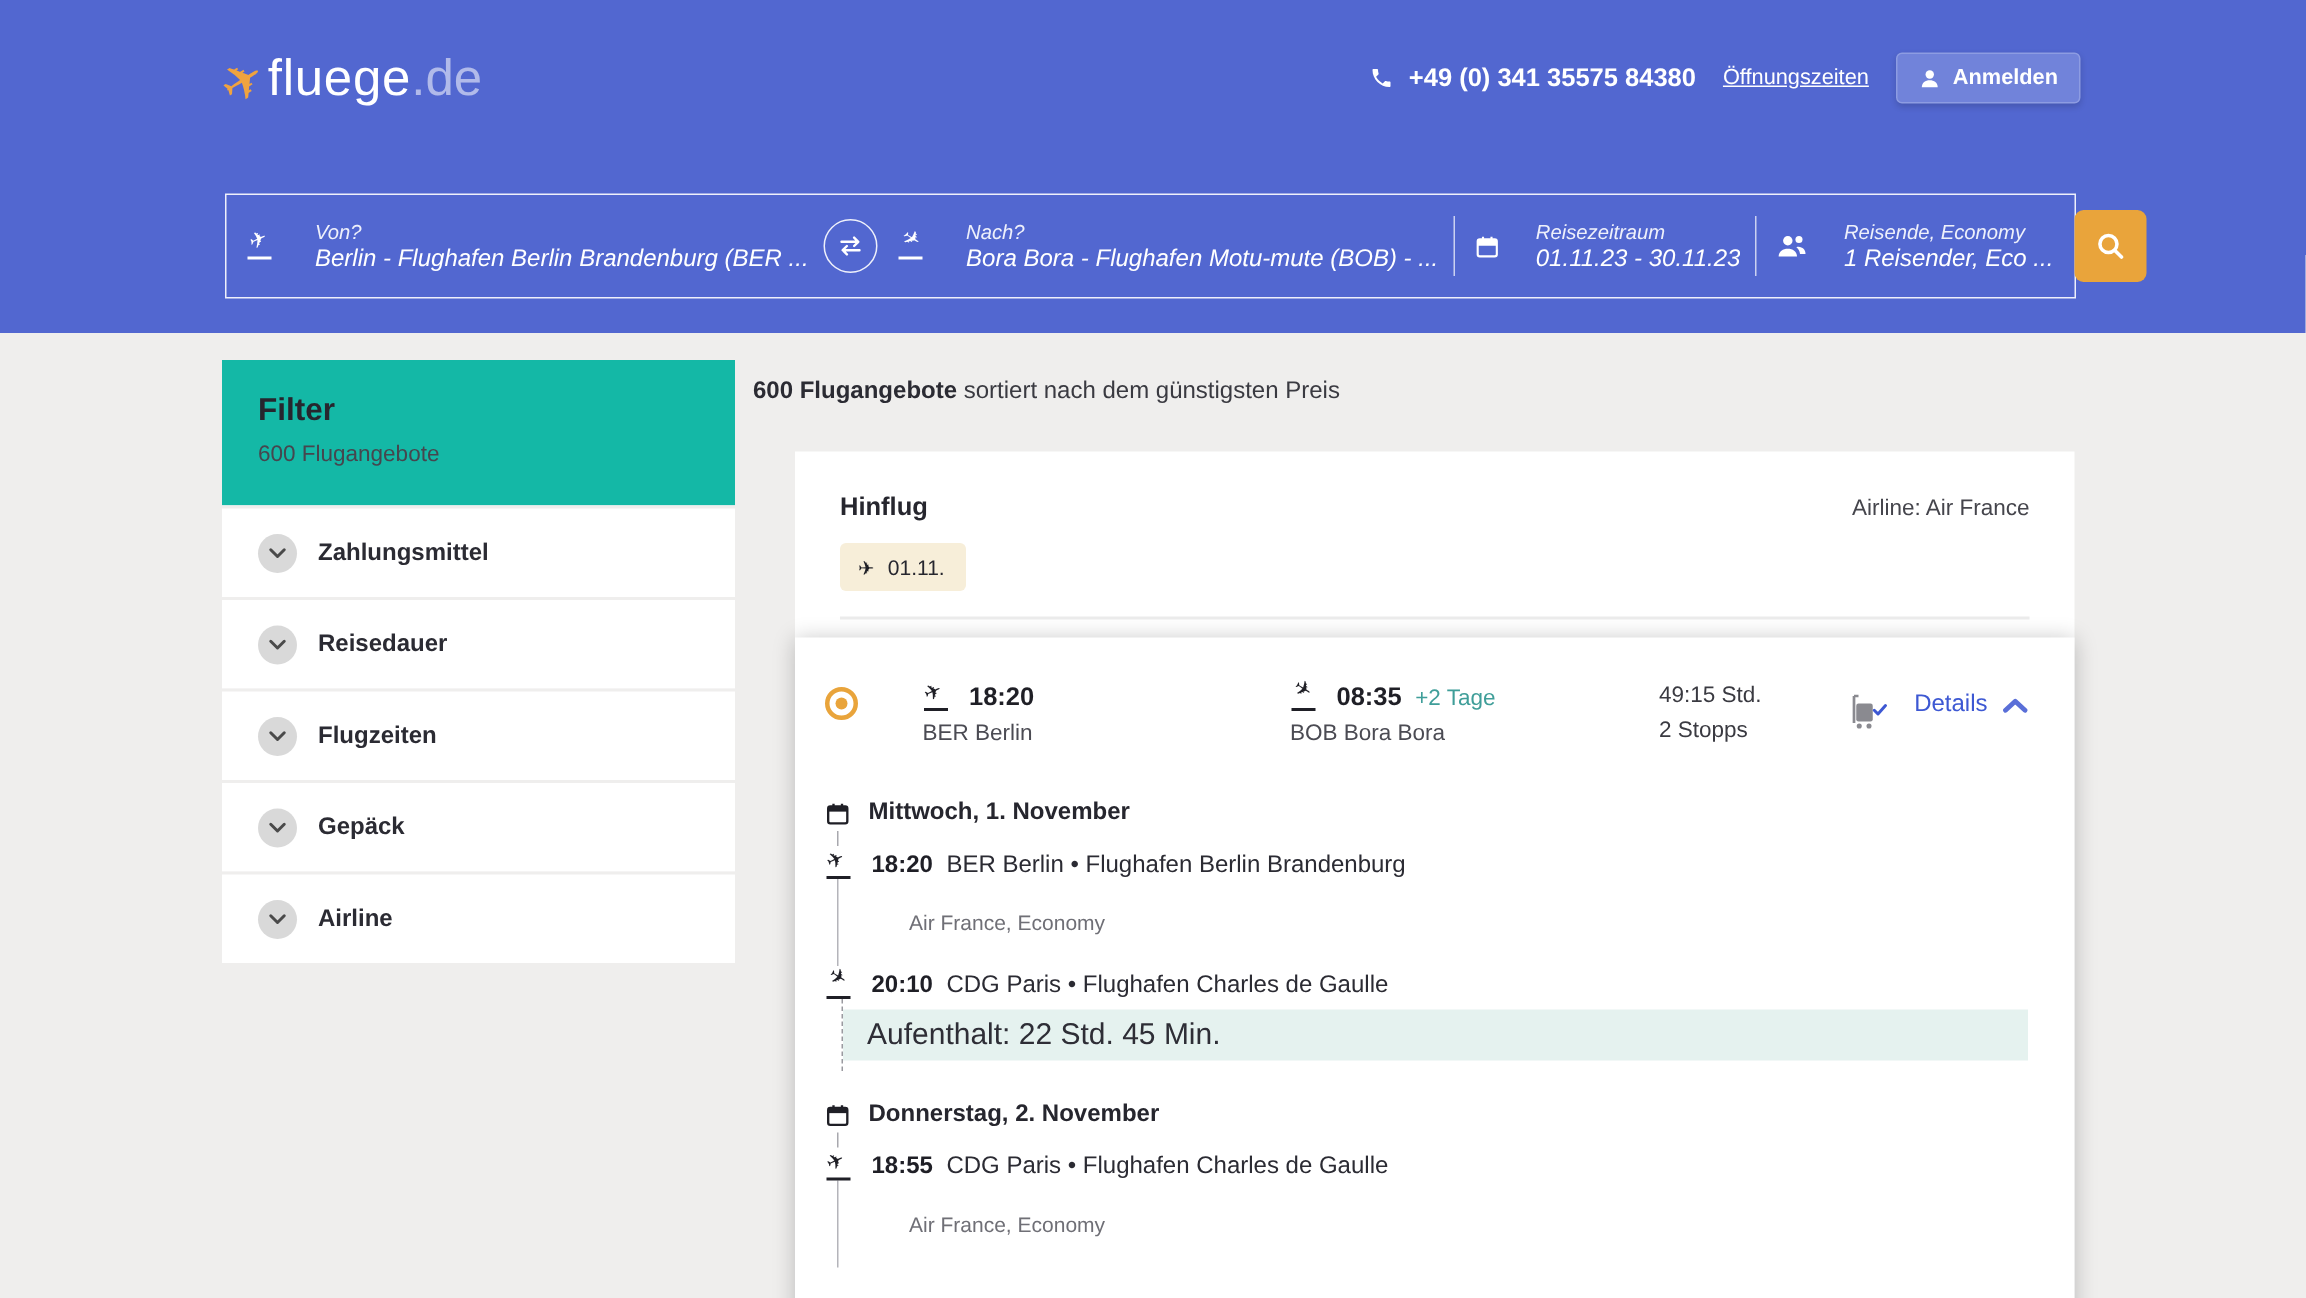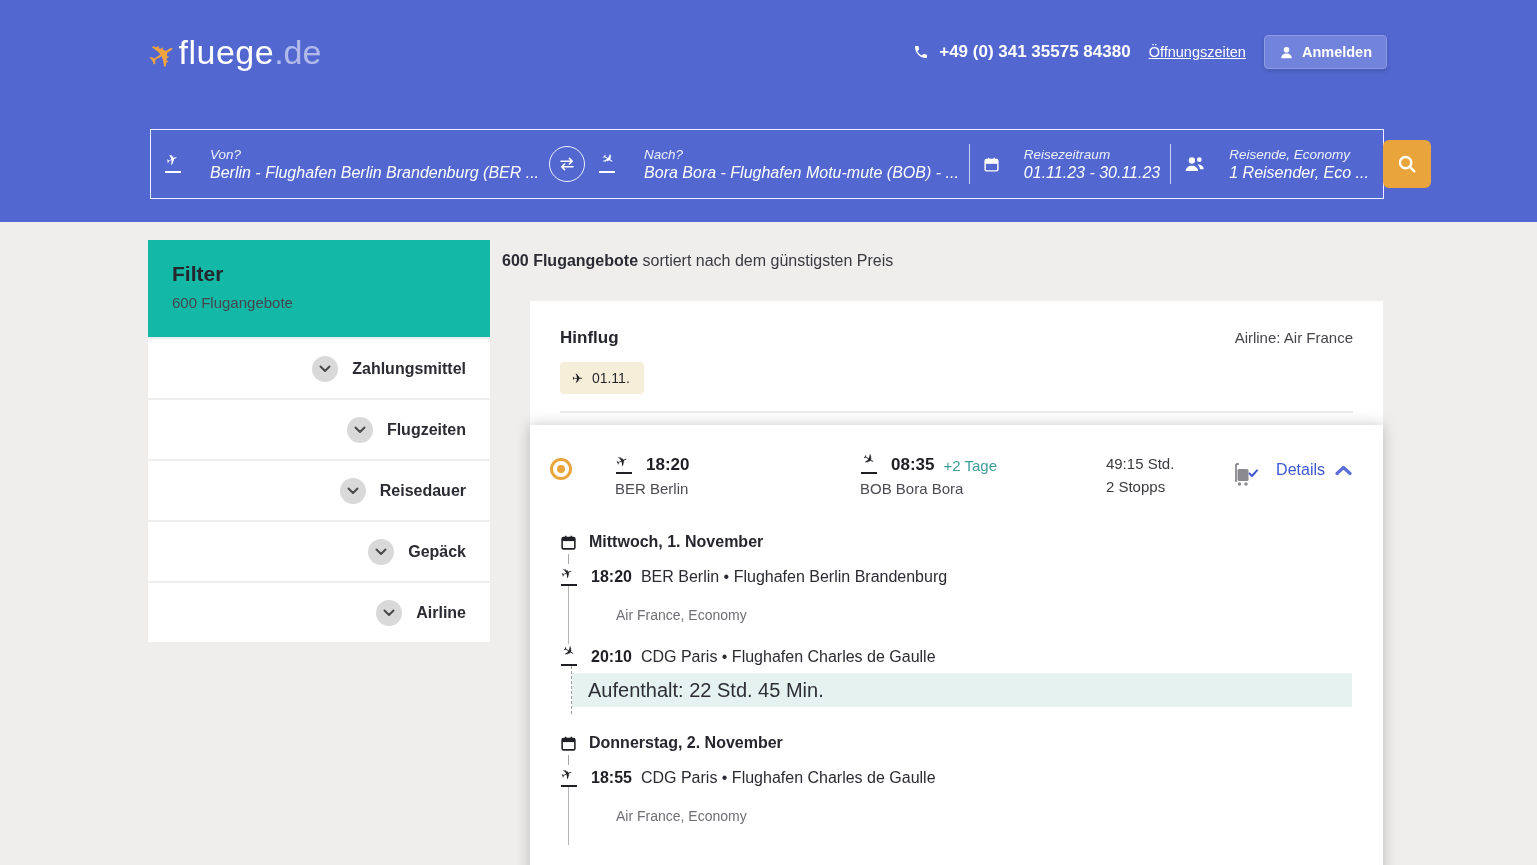--- a/index.html
+++ b/index.html
@@ -47,21 +47,21 @@
   .pl.land::before { transform:rotate(32deg); left:3px; top:-5px; }
   .white { color:#fff; }
   .dark  { color:#1f1f26; }
 
   
   .sidebar { position:absolute; left:148px; top:240px; width:342px; }
   .filter-head { background:#14b8a6; padding:22px 24px 26px; }
   .filter-head h2 { font-size:21px; font-weight:bold; color:#26262e; }
   .filter-head p { font-size:15px; color:#46464e; margin-top:8px; }
   .fsection { background:#fff; border-top:2px solid #efeeed; height:61px;
-    display:flex; align-items:center; gap:14px; padding:0 24px; cursor:pointer;justify-content:flex-end; }
+    display:flex; align-items:center; gap:14px; padding:0 24px; cursor:pointer; }
   .fsection .circ { width:26px; height:26px; border-radius:50%; background:#d9d9d9;
     display:flex; align-items:center; justify-content:center; }
   .fsection .flabel { font-size:16px; font-weight:bold; color:#2b2b33; }
 
   
   .results-head { position:absolute; left:502px; top:252px; font-size:16px; color:#3a3a41; }
   .results-head b { color:#2b2b33; }
   .offer-card { position:absolute; left:530px; top:301px; width:853px; height:620px; background:#fff; }
   .offer-top { padding:27px 30px 0; display:flex; align-items:baseline; }
   .dir-label { font-size:17px; font-weight:bold; color:#26262e; }
@@ -87,21 +87,21 @@
   .leg .l2 { font-size:15px; color:#4b4b53; margin-top:5px; }
   .leg.arrleg { margin-left:0; width:253px; }
   .dur { width:108px; }
   .dur div { font-size:15px; color:#3a3a41; }
   .dur div + div { margin-top:6px; }
   .bagbox { margin-left:1px; width:66px; display:flex; justify-content:center; padding-top:6px; }
   .details-link { margin-left:auto; display:flex; align-items:center; gap:10px;
     color:#3d58d3; font-size:16px; cursor:pointer; padding-top:6px; }
 
   
-  .itin { padding:22px 31px 0 30px; }
+  .itin { padding:22px 31px 0 20px; }
   .it-day { display:flex; align-items:center; gap:12px; font-size:16px; font-weight:bold;
     color:#26262e; margin-top:20px; }
   .it-day:first-child { margin-top:14px; }
   .it-tick { height:10px; border-left:1px solid #a8a8ae; margin:3px 0 0 8px; }
   .it-flight { display:flex; align-items:center; gap:9px; font-size:16px; margin-top:4px; color:#2b2b33; }
   .it-flight b { color:#1f1f26; }
   .it-info { border-left:1px solid #b4b4ba; margin-left:8px; height:58px;
     display:flex; align-items:center; padding-left:47px; font-size:14px; color:#6f6f76; }
   .it-layover { border-left:1px dashed #9a9aa0; margin-left:11px; padding:7px 0; }
   .it-layover .box { background:#e5f2ef; height:34px; display:flex; align-items:center;
@@ -205,29 +205,29 @@
           </svg>
         </span>
         <span class="flabel">Zahlungsmittel</span>
       </div>
       <div class="fsection">
         <span class="circ">
           <svg width="12" height="8" viewBox="0 0 12 8" fill="none" stroke="#4a4a4a" stroke-width="2" stroke-linecap="round" stroke-linejoin="round">
             <path d="M1.5 1.5 6 6l4.5-4.5"></path>
           </svg>
         </span>
+        <span class="flabel">Reisedauer</span>
+      </div>
+      <div class="fsection">
+        <span class="circ">
+          <svg width="12" height="8" viewBox="0 0 12 8" fill="none" stroke="#4a4a4a" stroke-width="2" stroke-linecap="round" stroke-linejoin="round">
+            <path d="M1.5 1.5 6 6l4.5-4.5"></path>
+          </svg>
+        </span>
         <span class="flabel">Flugzeiten</span>
-      </div>
-      <div class="fsection">
-        <span class="circ">
-          <svg width="12" height="8" viewBox="0 0 12 8" fill="none" stroke="#4a4a4a" stroke-width="2" stroke-linecap="round" stroke-linejoin="round">
-            <path d="M1.5 1.5 6 6l4.5-4.5"></path>
-          </svg>
-        </span>
-        <span class="flabel">Reisedauer</span>
       </div>
       <div class="fsection">
         <span class="circ">
           <svg width="12" height="8" viewBox="0 0 12 8" fill="none" stroke="#4a4a4a" stroke-width="2" stroke-linecap="round" stroke-linejoin="round">
             <path d="M1.5 1.5 6 6l4.5-4.5"></path>
           </svg>
         </span>
         <span class="flabel">Gepäck</span>
       </div>
       <div class="fsection">

